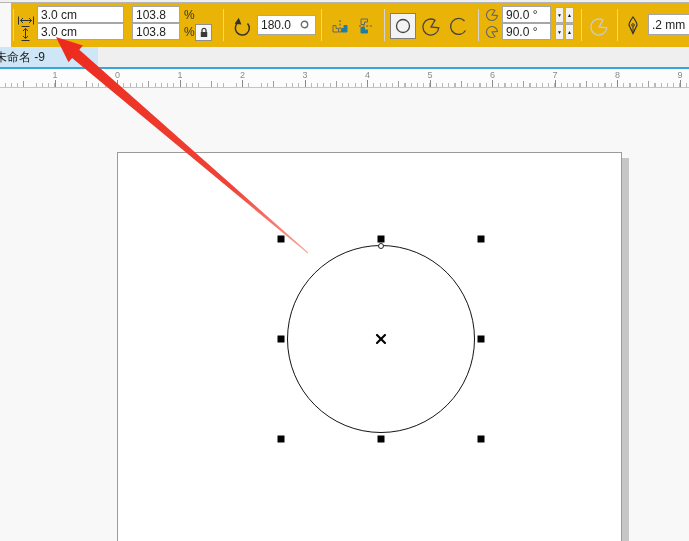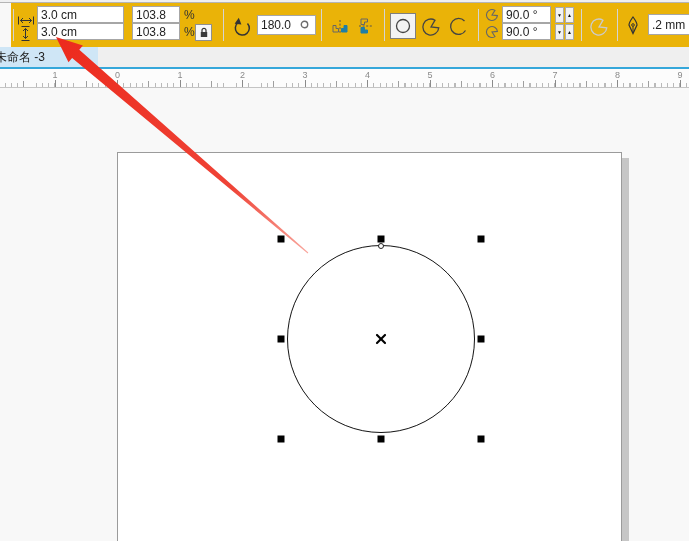--- a/index.html
+++ b/index.html
@@ -164,21 +164,21 @@
 
   <svg style="position:absolute;left:615px;top:13px;" width="14" height="19" viewBox="0 0 14 19">
     <path d="M7 1 C9.4 4.4 11 6.2 11 9 L7 17.5 L3 9 C3 6.2 4.6 4.4 7 1 Z" fill="none" stroke="#333" stroke-width="1.2"></path>
     <circle cx="7" cy="9" r="1.3" fill="none" stroke="#333" stroke-width="1"></circle>
     <line x1="7" y1="10.3" x2="7" y2="16" stroke="#333" stroke-width="1"></line>
   </svg>
   <input class="fld" style="left: 637px; top: 11px; width: 58px; height: 21px;" value=".2 mm">
 </div>
 
 <div class="tabbar">
-  <div class="doc-tab">未命名 -3</div>
+  <div class="doc-tab">未命名 -9</div>
 </div>
 <div class="accentline"></div>
 
 <div class="ruler">
   <div class="ticks-minor"></div>
   <div class="ticks-med"></div>
   <div class="units">
       <div class="unit" style="left: 55px;">
         <span class="num">1</span>
         <i class="maj"></i>

